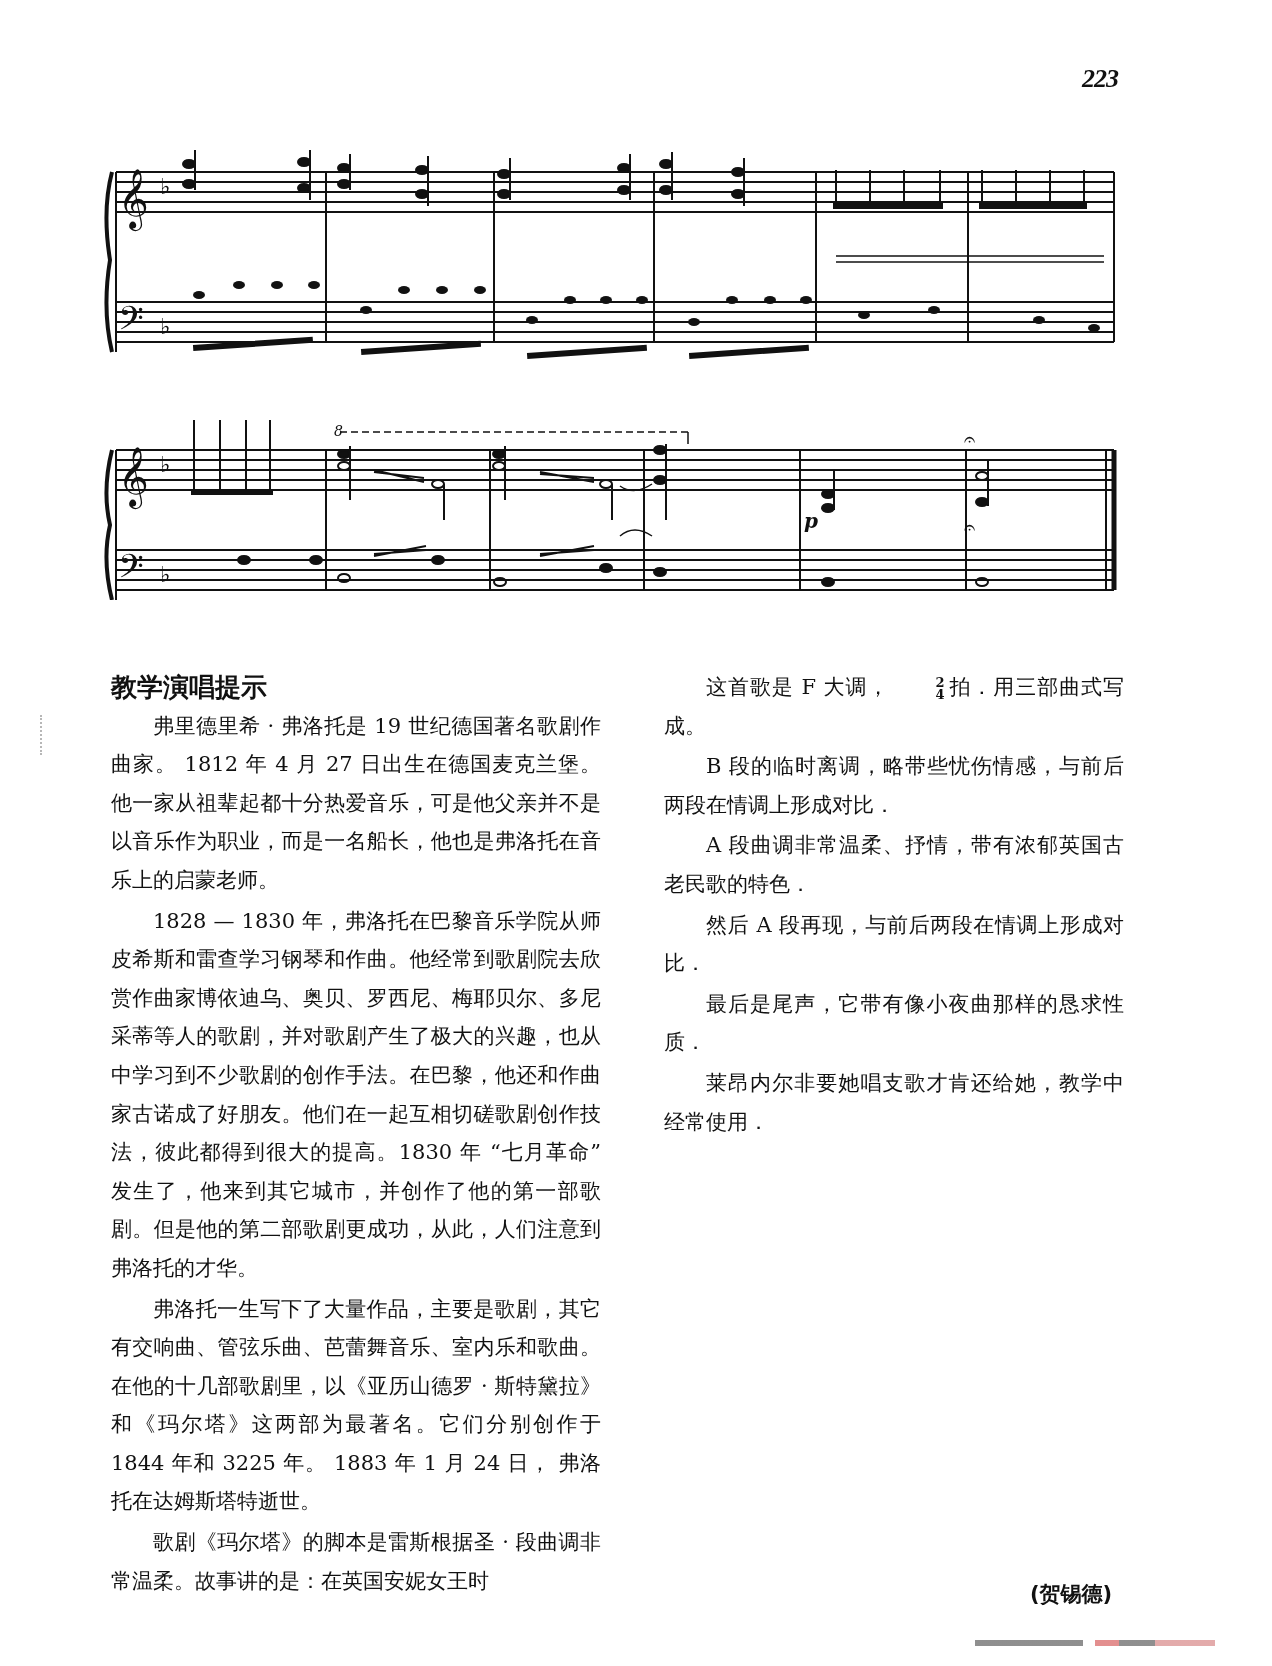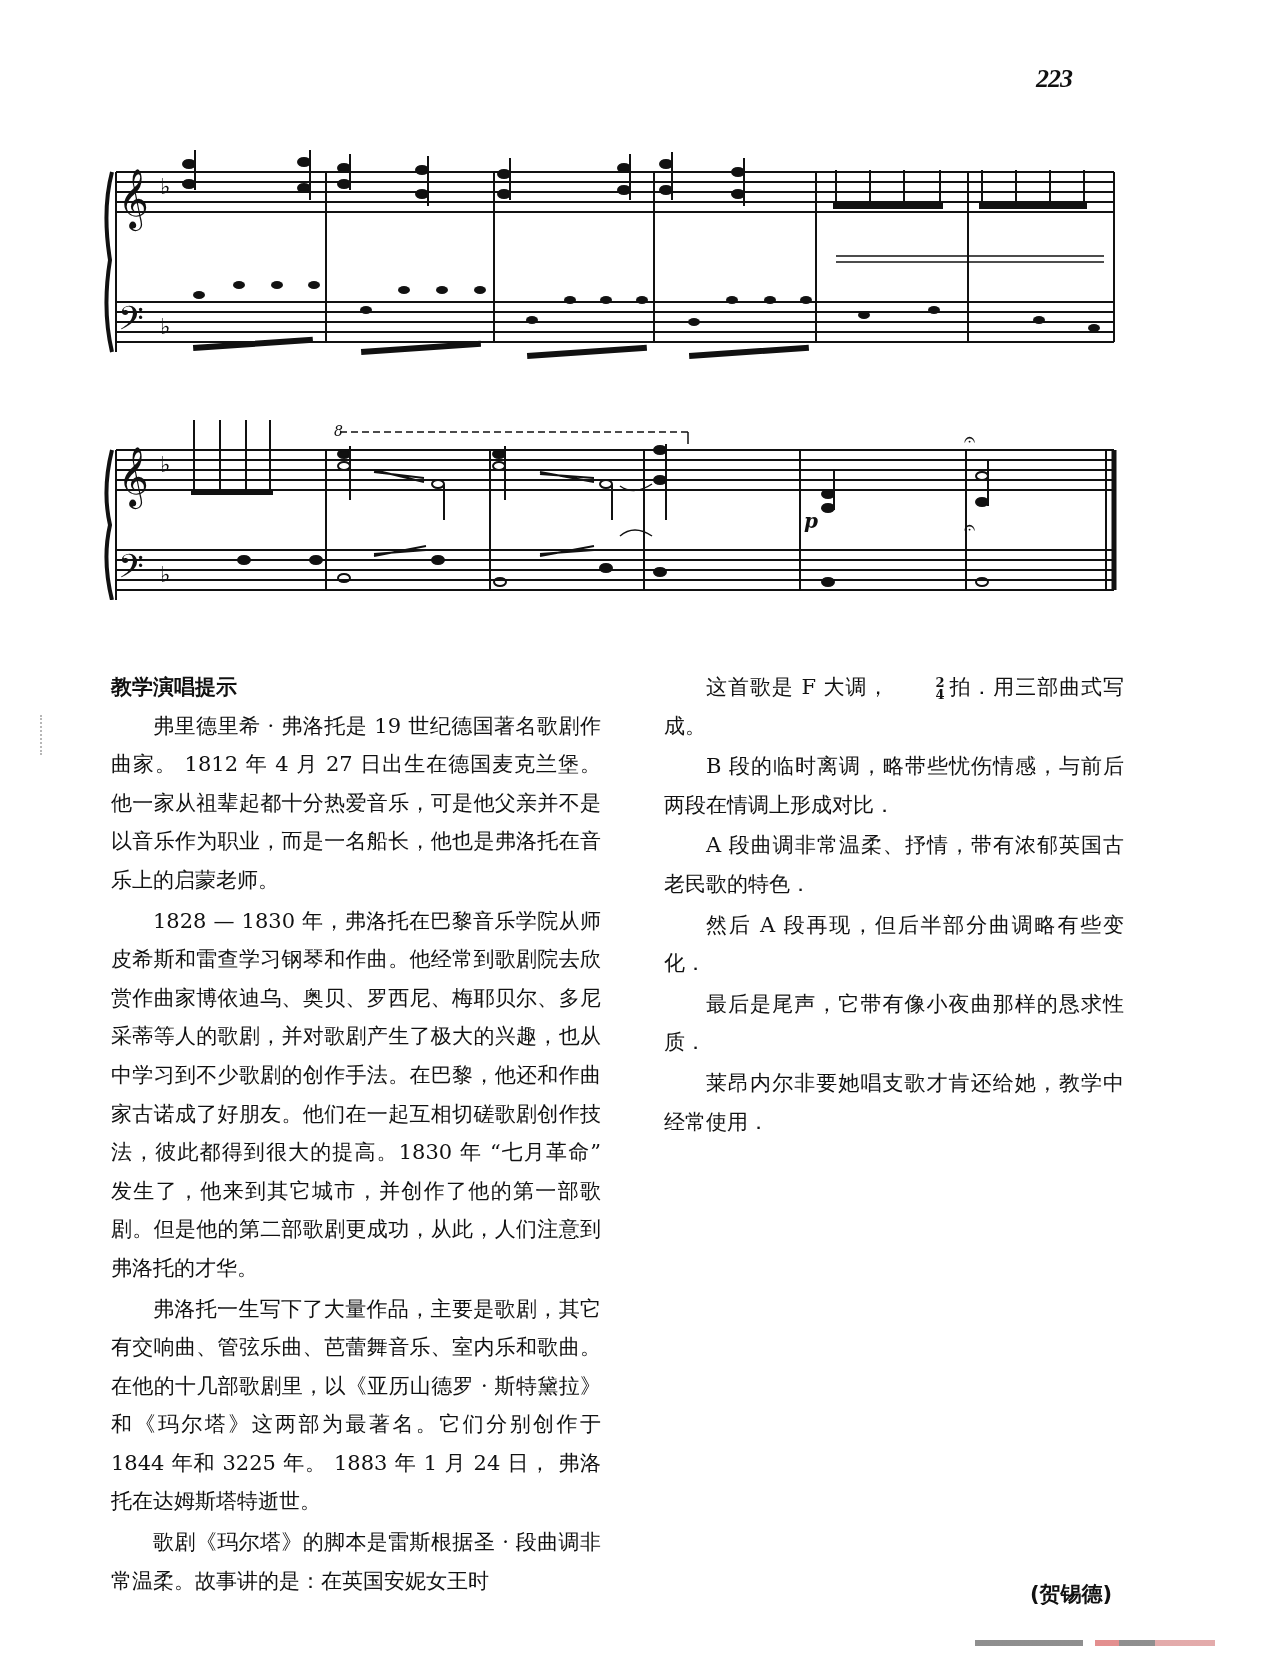--- a/index.html
+++ b/index.html
@@ -1,33 +1,33 @@
 <!DOCTYPE html>
 <html><head>
 <meta charset="utf-8">
 <style>
   html, body { margin: 0; padding: 0; background: #ffffff; }
   body {
     width: 1272px; height: 1666px; position: relative; overflow: hidden;
     font-family: "DejaVu Serif", "Liberation Serif", serif; color: #111;
   }
   .page-number {
-    position: absolute; left: 1036px; top: 64px;
+    position: absolute; left: 1082px; top: 64px;
     font-family: "Liberation Serif", serif; font-weight: bold; font-style: italic;
     font-size: 26px; letter-spacing: -1px; color: #111;
   }
   .score-system { position: absolute; left: 104px; }
   .score-system svg { display: block; }
   .col {
     position: absolute; top: 668px; width: 490px;
     font-size: 21px; line-height: 38.6px; text-align: justify;
   }
   .col-left { left: 111px; }
   .col-right { left: 664px; width: 460px; }
-  .col h3 { margin: 0; font-size: 21px; font-weight: bold; line-height: 38.6px;
+  .col h3 { margin: 0; font-size: 26px; font-weight: bold; line-height: 38.6px;
     font-family: "DejaVu Sans", sans-serif; }
   .col p { margin: 0 0 2px 0; text-indent: 2em; }
   .col p.noindent { text-indent: 0; }
   .frac { display: inline-block; vertical-align: middle; text-align: center;
     font-weight: bold; font-size: 13px; line-height: 12px; margin: 0 4px; }
   .frac span { display: block; }
   .signature { position: absolute; left: 1030px; top: 1580px; font-size: 21px;
     font-family: "DejaVu Sans", sans-serif; font-weight: bold; }
   .footer-strip { position: absolute; left: 975px; top: 1640px; width: 240px; height: 6px;
     background: linear-gradient(90deg, #333 0 45%, #fff 45% 50%, #c33 50% 60%, #333 60% 75%, #c66 75% 100%);
@@ -229,19 +229,19 @@
   <p>弗洛托一生写下了大量作品，主要是歌剧，其它有交响曲、管弦乐曲、芭蕾舞音乐、室内乐和歌曲。在他的十几部歌剧里，以《亚历山德罗 · 斯特黛拉》和《玛尔塔》这两部为最著名。它们分别创作于 1844 年和 3225 年。 1883 年 1 月 24 日， 弗洛托在达姆斯塔特逝世。</p>
   <p>歌剧《玛尔塔》的脚本是雷斯根据圣 · 段曲调非常温柔。故事讲的是：在英国安妮女王时</p>
 </div>
 
 <div class="col col-right">
   <p>
     <span>这首歌是 F 大调，</span><span class="frac"><span>2</span><span>4</span></span><span>拍．用三部曲式写成。</span>
   </p>
   <p>B 段的临时离调，略带些忧伤情感，与前后两段在情调上形成对比．</p>
   <p>A 段曲调非常温柔、抒情，带有浓郁英国古老民歌的特色．</p>
-  <p>然后 A 段再现，但后半部分曲调略有些变化．</p>
+  <p>然后 A 段再现，与前后两段在情调上形成对比．</p>
   <p>最后是尾声，它带有像小夜曲那样的恳求性质．</p>
   <p>莱昂内尔非要她唱支歌才肯还给她，教学中经常使用．</p>
 </div>
 
 <div class="signature">(贺锡德)</div>
 <div class="footer-strip"></div>
 
 </body></html>

